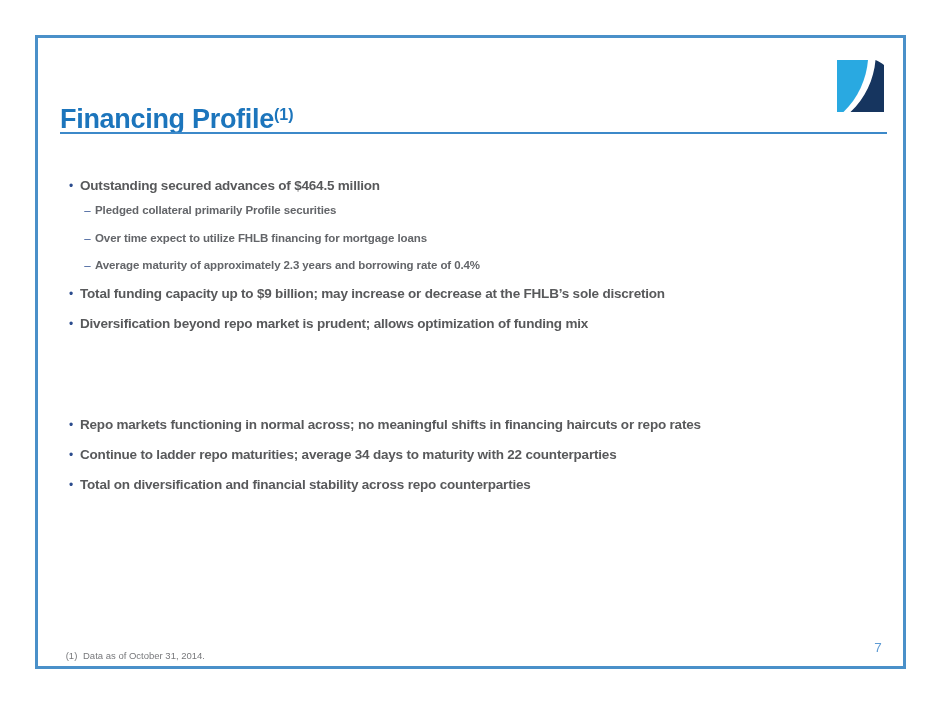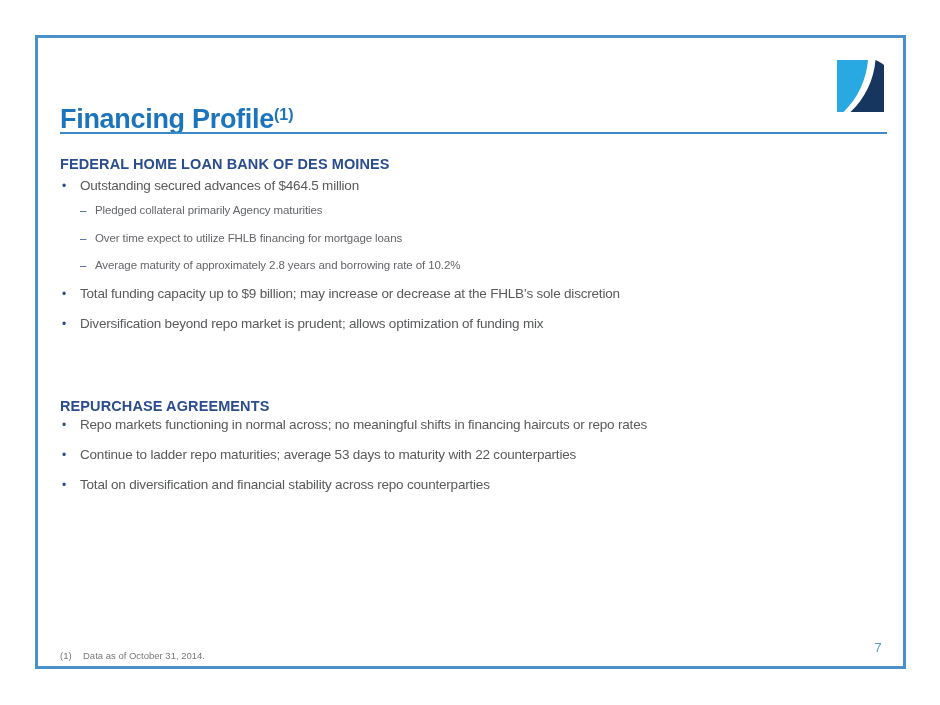--- a/index.html
+++ b/index.html
@@ -10,21 +10,21 @@
     overflow: hidden;
   }
   .page { position: relative; width: 940px; height: 705px; background: #ffffff; }
   .slide {
     position: absolute; left: 35px; top: 35px;
     width: 871px; height: 634px;
     box-sizing: border-box;
     border: 3px solid #4A90C9;
     background: #ffffff;
   }
-  .abs { position: absolute; }
+  .abs { position: absolute; text-align: center; }
 
   .title {
     left: 22px; top: 44px;
     font-size: 27px; line-height: 30px;
     color: #1C75BC; letter-spacing: -0.3px;
     white-space: nowrap;
   }
   .title sup { font-size: 16px; vertical-align: 8px; letter-spacing: 0; }
 
   .title-rule {
@@ -38,21 +38,21 @@
 
   .section-heading {
     font-size: 14.5px; line-height: 17px;
     color: #2B4C8E; letter-spacing: 0.1px;
     white-space: nowrap;
   }
   #heading-1 { left: 22px; top: 106px; }
   #heading-2 { left: 22px; top: 348px; }
 
   .row { left: 22px; white-space: nowrap; display: flex; align-items: baseline; }
-  .row .text { color: #58595B; }
+  .row .text { color: #58595B; font-weight: bold; }
 
   .bullet-row { font-size: 13.5px; line-height: 16px; letter-spacing: -0.2px; }
   .bullet-row .marker {
     color: #2B4C8E; width: 18px; flex: 0 0 18px;
     font-size: 12px; padding-left: 2px;
   }
   .sub-row { font-size: 11.5px; line-height: 14px; letter-spacing: -0.1px; }
   .sub-row .marker {
     color: #2B4C8E; width: 15px; flex: 0 0 15px;
     font-size: 11.5px;
@@ -92,56 +92,54 @@
 
     <div class="abs logo">
       <svg viewBox="0 0 47 52" aria-hidden="true">
         <path d="M0,0 L31,0 C29.5,19 21,38 6.5,52 L0,52 Z" fill="#29A9E1"></path>
         <path d="M38.5,0 C37,19 28,39 13.5,52 L47,52 L47,5 C44.5,3 41.5,1.2 38.5,0 Z" fill="#16355F"></path>
       </svg>
     </div>
 
     <div class="abs title-rule"></div>
 
-    <h2 class="abs section-heading" id="heading-1">FEDERAL HOME LOAN BANK OF DES MOINES</h2>
 
     <div class="abs row bullet-row" id="bullet-1-1">
       <span class="marker">•</span>
       <span class="text">Outstanding secured advances of $464.5 million</span>
     </div>
     <div class="abs row sub-row" id="sub-1-1">
       <span class="marker">–</span>
-      <span class="text">Pledged collateral primarily Agency maturities</span>
+      <span class="text">Pledged collateral primarily Profile securities</span>
     </div>
     <div class="abs row sub-row" id="sub-1-2">
       <span class="marker">–</span>
       <span class="text">Over time expect to utilize FHLB financing for mortgage loans</span>
     </div>
     <div class="abs row sub-row" id="sub-1-3">
       <span class="marker">–</span>
-      <span class="text">Average maturity of approximately 2.8 years and borrowing rate of 10.2%</span>
+      <span class="text">Average maturity of approximately 2.3 years and borrowing rate of 0.4%</span>
     </div>
     <div class="abs row bullet-row" id="bullet-1-2">
       <span class="marker">•</span>
       <span class="text">Total funding capacity up to $9 billion; may increase or decrease at the FHLB’s sole discretion</span>
     </div>
     <div class="abs row bullet-row" id="bullet-1-3">
       <span class="marker">•</span>
       <span class="text">Diversification beyond repo market is prudent; allows optimization of funding mix</span>
     </div>
 
-    <h2 class="abs section-heading" id="heading-2">REPURCHASE AGREEMENTS</h2>
 
     <div class="abs row bullet-row" id="bullet-2-1">
       <span class="marker">•</span>
       <span class="text">Repo markets functioning in normal across; no meaningful shifts in financing haircuts or repo rates</span>
     </div>
     <div class="abs row bullet-row" id="bullet-2-2">
       <span class="marker">•</span>
-      <span class="text">Continue to ladder repo maturities; average 53 days to maturity with 22 counterparties</span>
+      <span class="text">Continue to ladder repo maturities; average 34 days to maturity with 22 counterparties</span>
     </div>
     <div class="abs row bullet-row" id="bullet-2-3">
       <span class="marker">•</span>
       <span class="text">Total on diversification and financial stability across repo counterparties</span>
     </div>
 
     <div class="abs footnote">
       <span class="fn-marker">(1)</span>
       <span class="fn-text">Data as of October 31, 2014.</span>
     </div>

